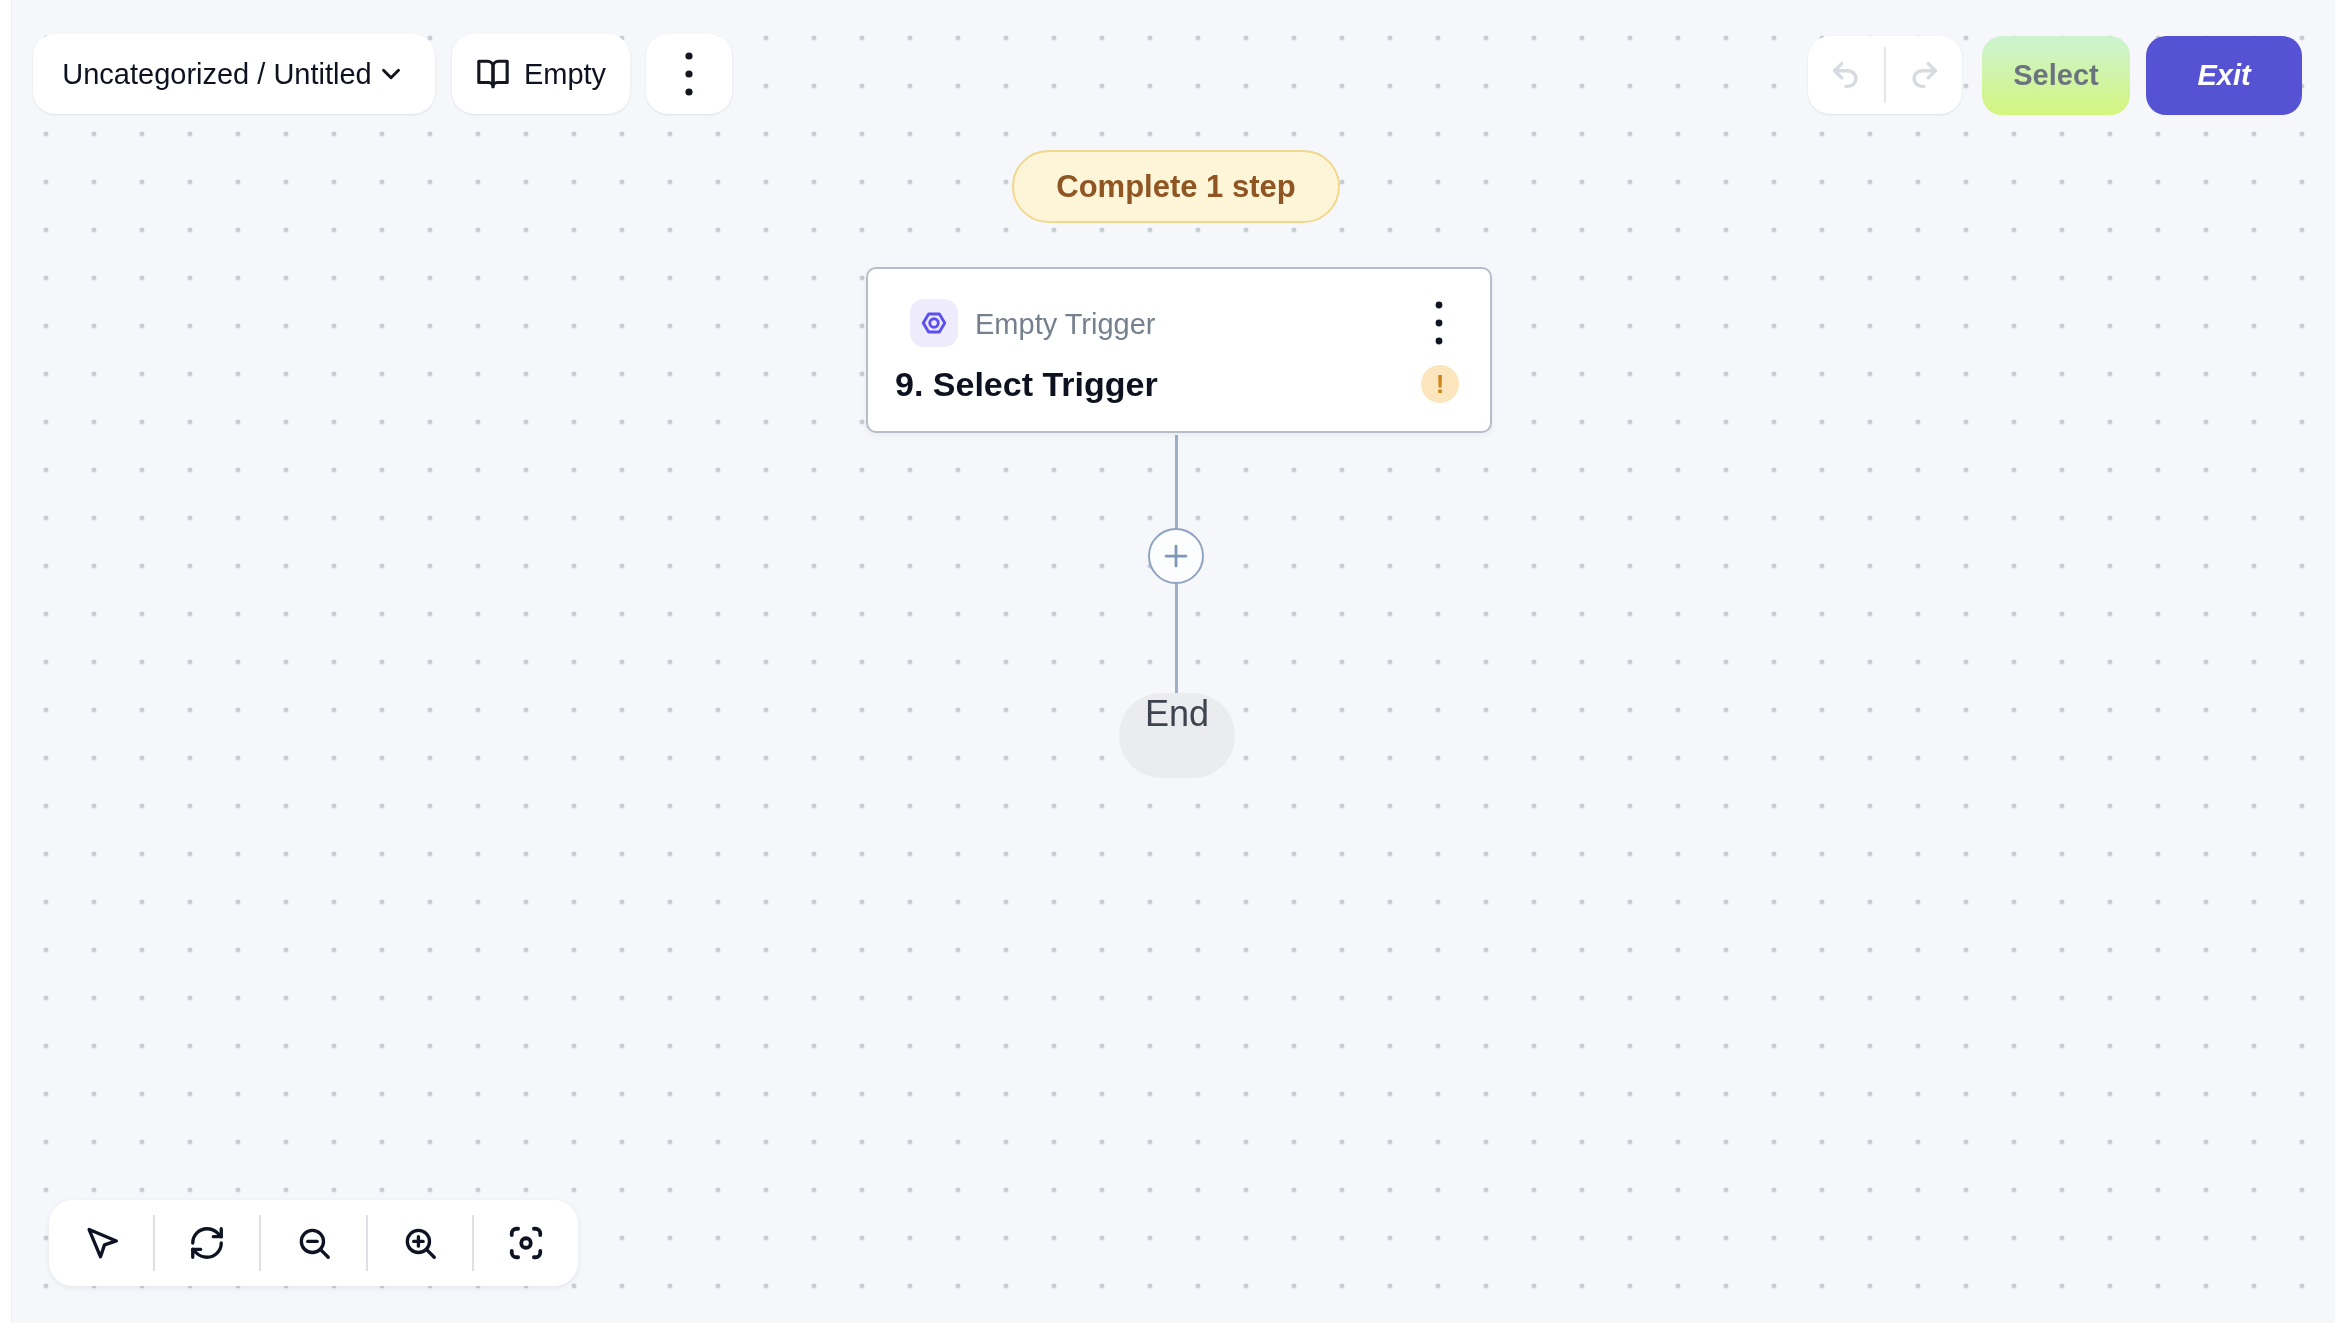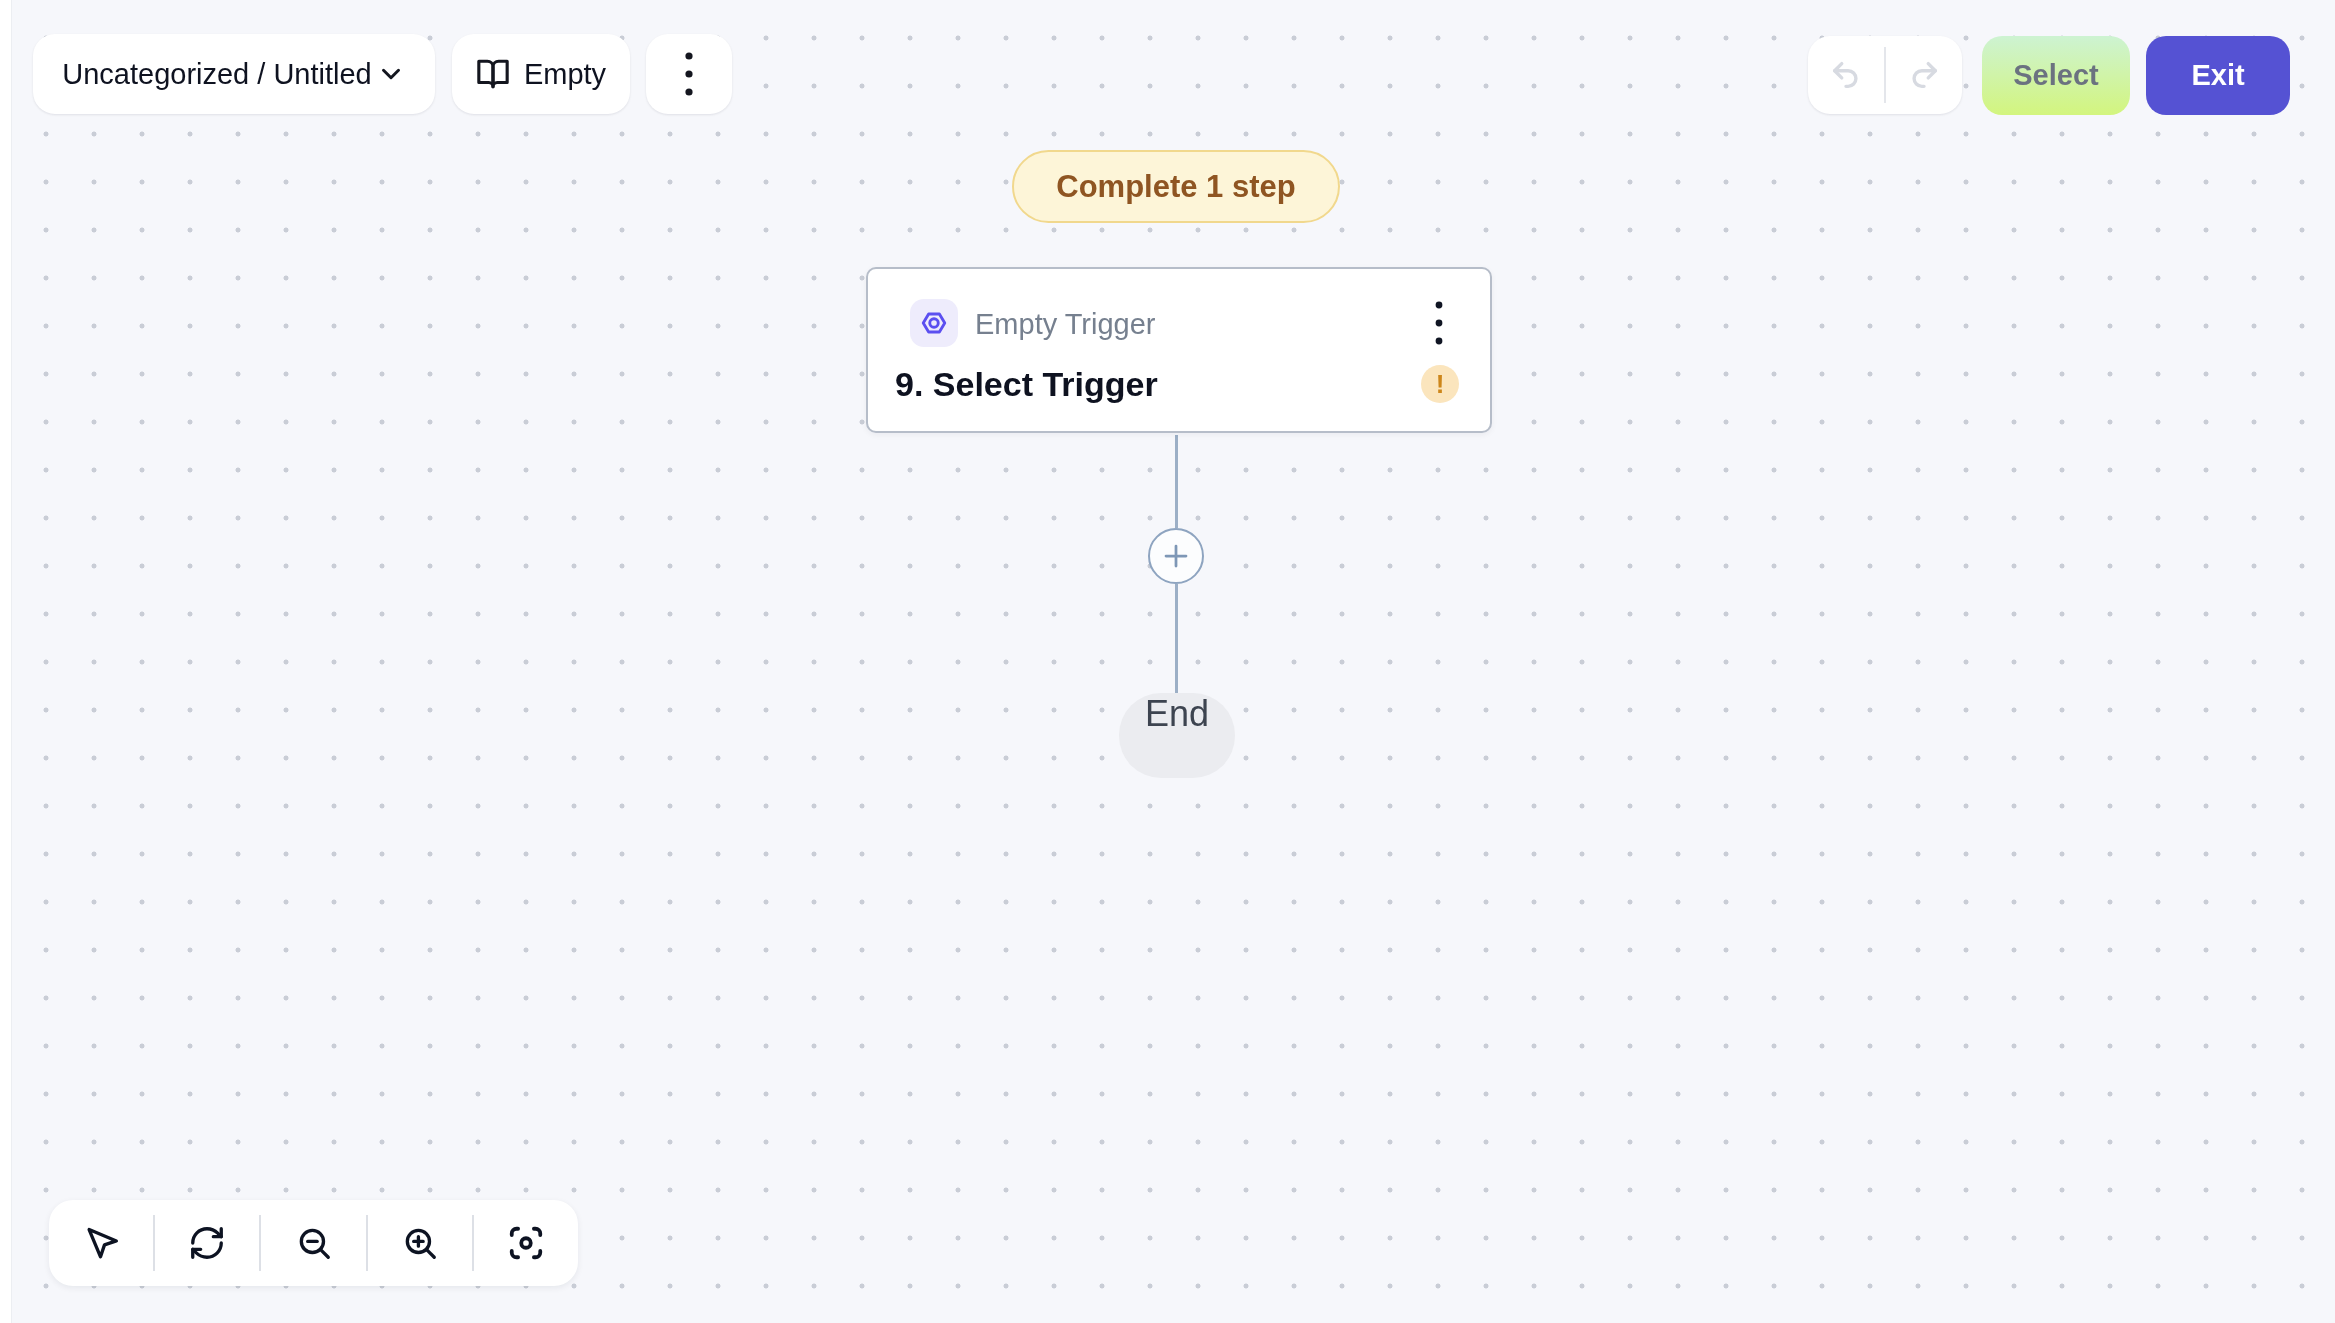--- a/index.html
+++ b/index.html
@@ -45,24 +45,24 @@
   .history-group{left:1808px;top:36px;width:154px;height:78px;padding:0;}
   .history-group .half{flex:1;display:flex;align-items:center;justify-content:center;height:100%;}
   .history-divider{width:2px;height:56px;background:var(--divider);}
   .publish-btn{
     position:absolute;left:1982px;top:36px;width:148px;height:79px;border-radius:20px;
     background:linear-gradient(180deg,var(--publish-top) 0%,var(--publish-bottom) 100%);
     display:flex;align-items:center;justify-content:center;
     font-size:29px;font-weight:700;color:var(--publish-text);z-index:5;cursor:pointer;
   }
   .exit-btn{
-    position:absolute;left:2146px;top:36px;width:144px;height:79px;border-radius:20px;
+    position:absolute;left:2146px;top:36px;width:156px;height:79px;border-radius:20px;
     background:var(--accent-indigo);
     display:flex;align-items:center;justify-content:center;
-    font-size:29px;font-weight:700;color:#ffffff;z-index:5;cursor:pointer;
+    font-size:29px;font-weight:700;color:#ffffff;z-index:5;cursor:pointer;font-style:italic;
   }
   
   .step-badge{
     position:absolute;left:1012px;top:150px;width:328px;height:73px;border-radius:37px;
     background:var(--badge-bg);border:2px solid var(--badge-border);
     display:flex;align-items:center;justify-content:center;
     font-size:31px;font-weight:700;color:var(--badge-text);z-index:4;
   }
   .trigger-node{
     position:absolute;left:866px;top:267px;width:626px;height:166px;border-radius:10px;

